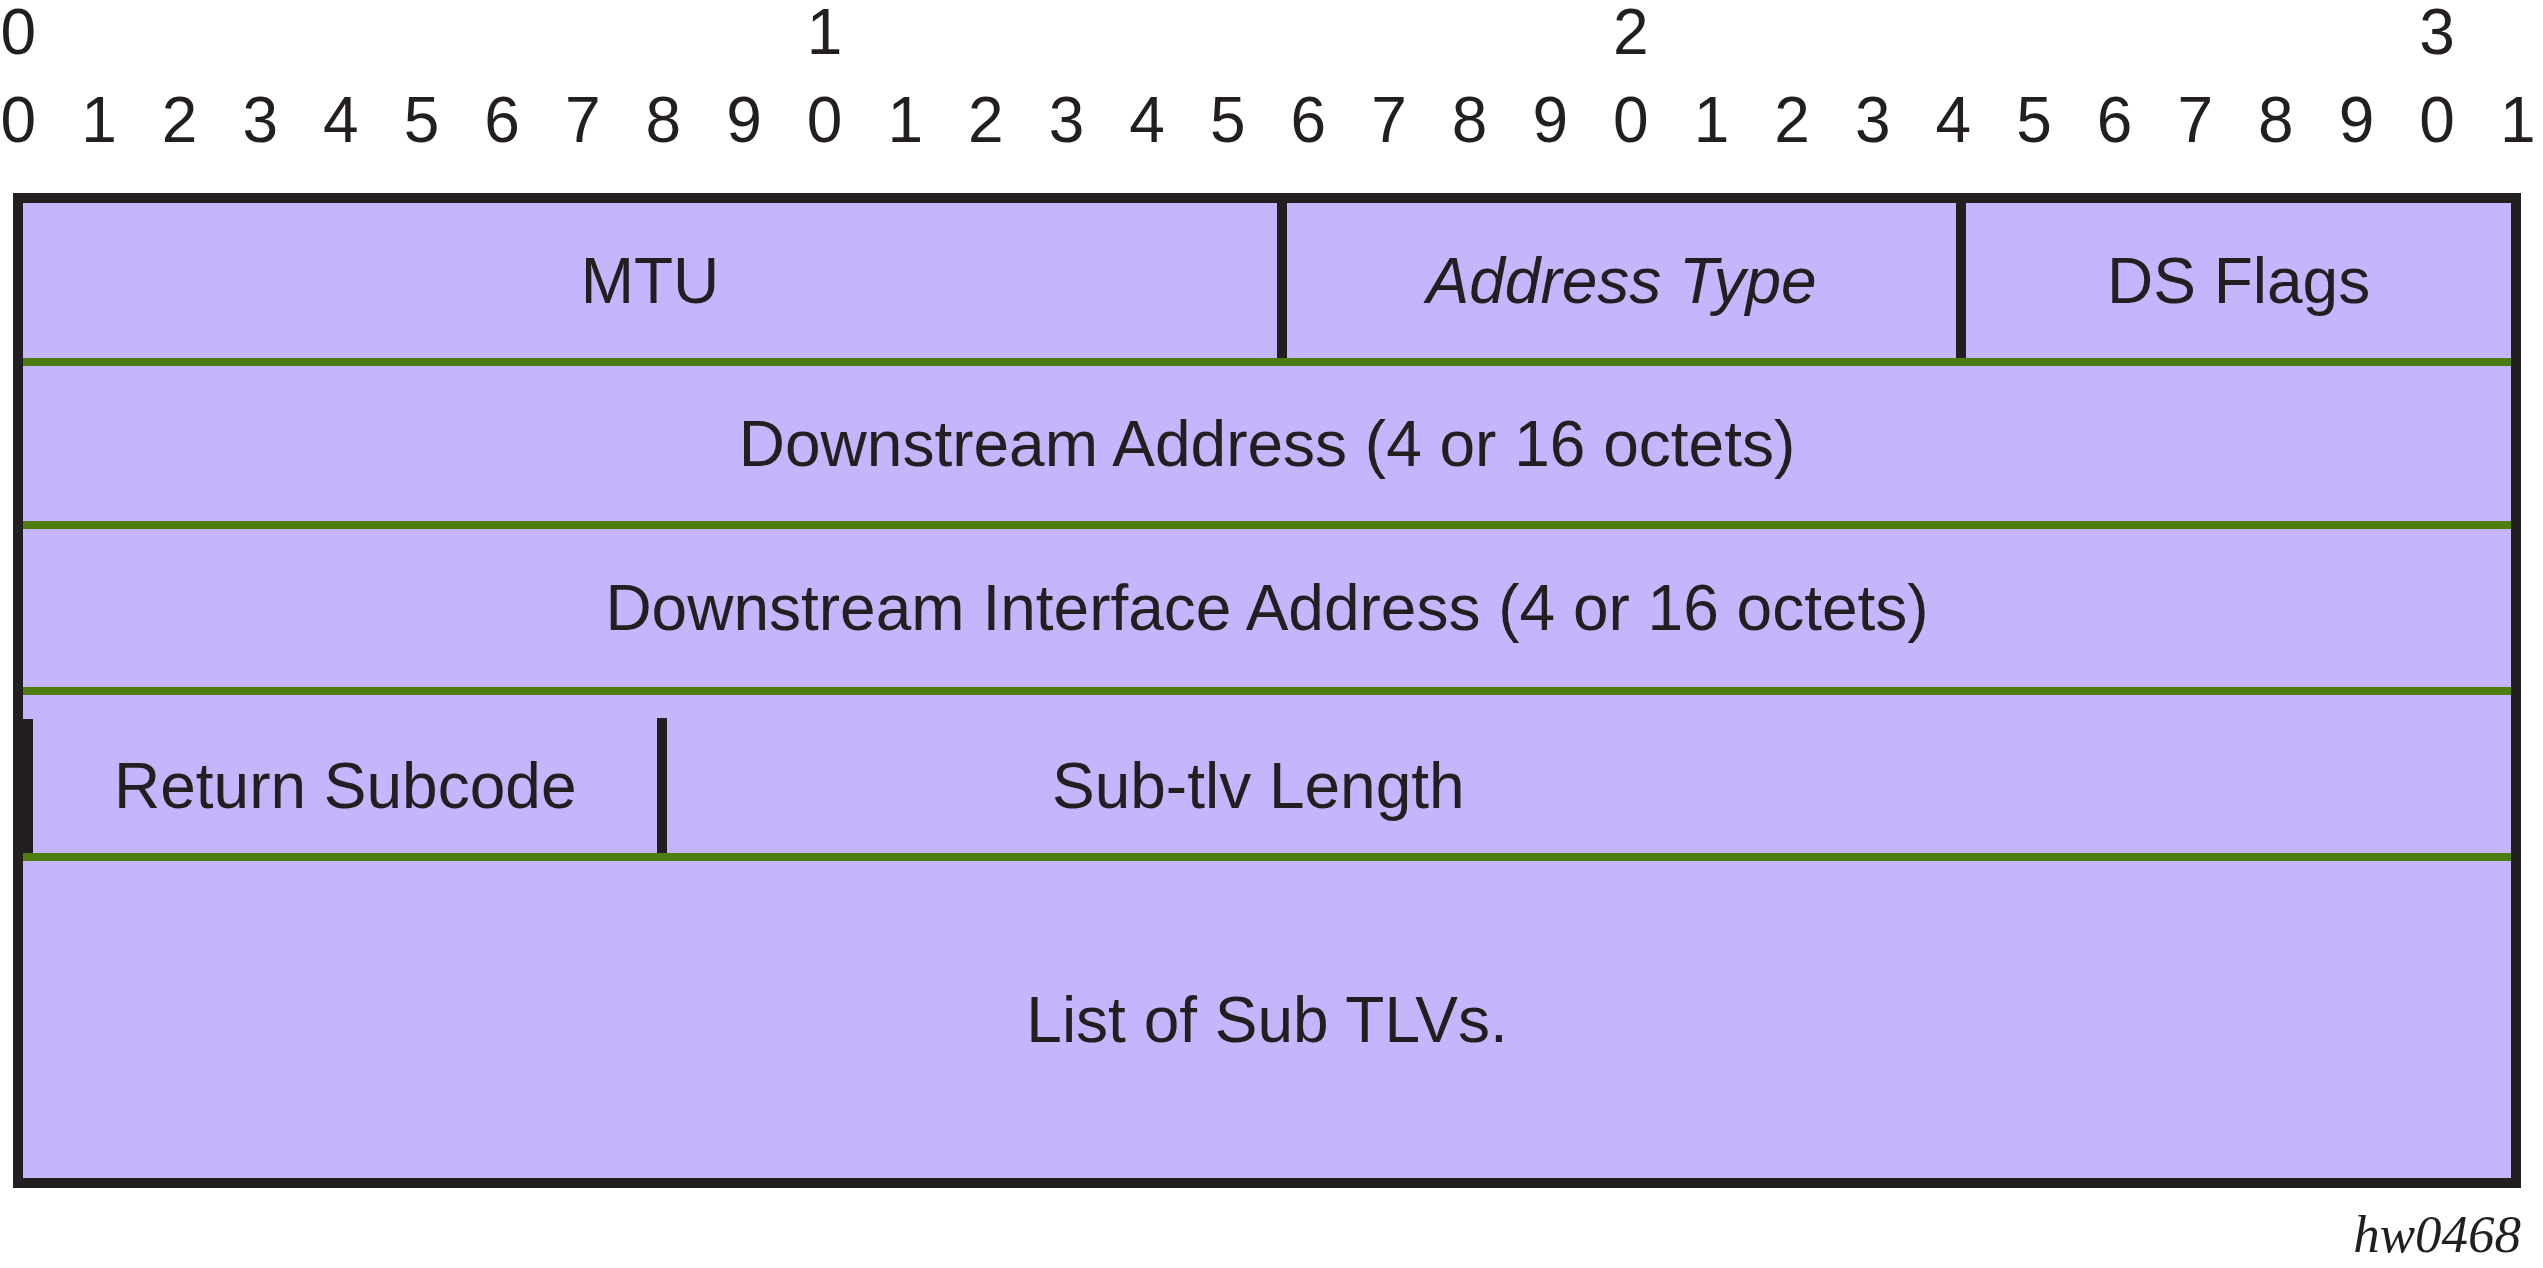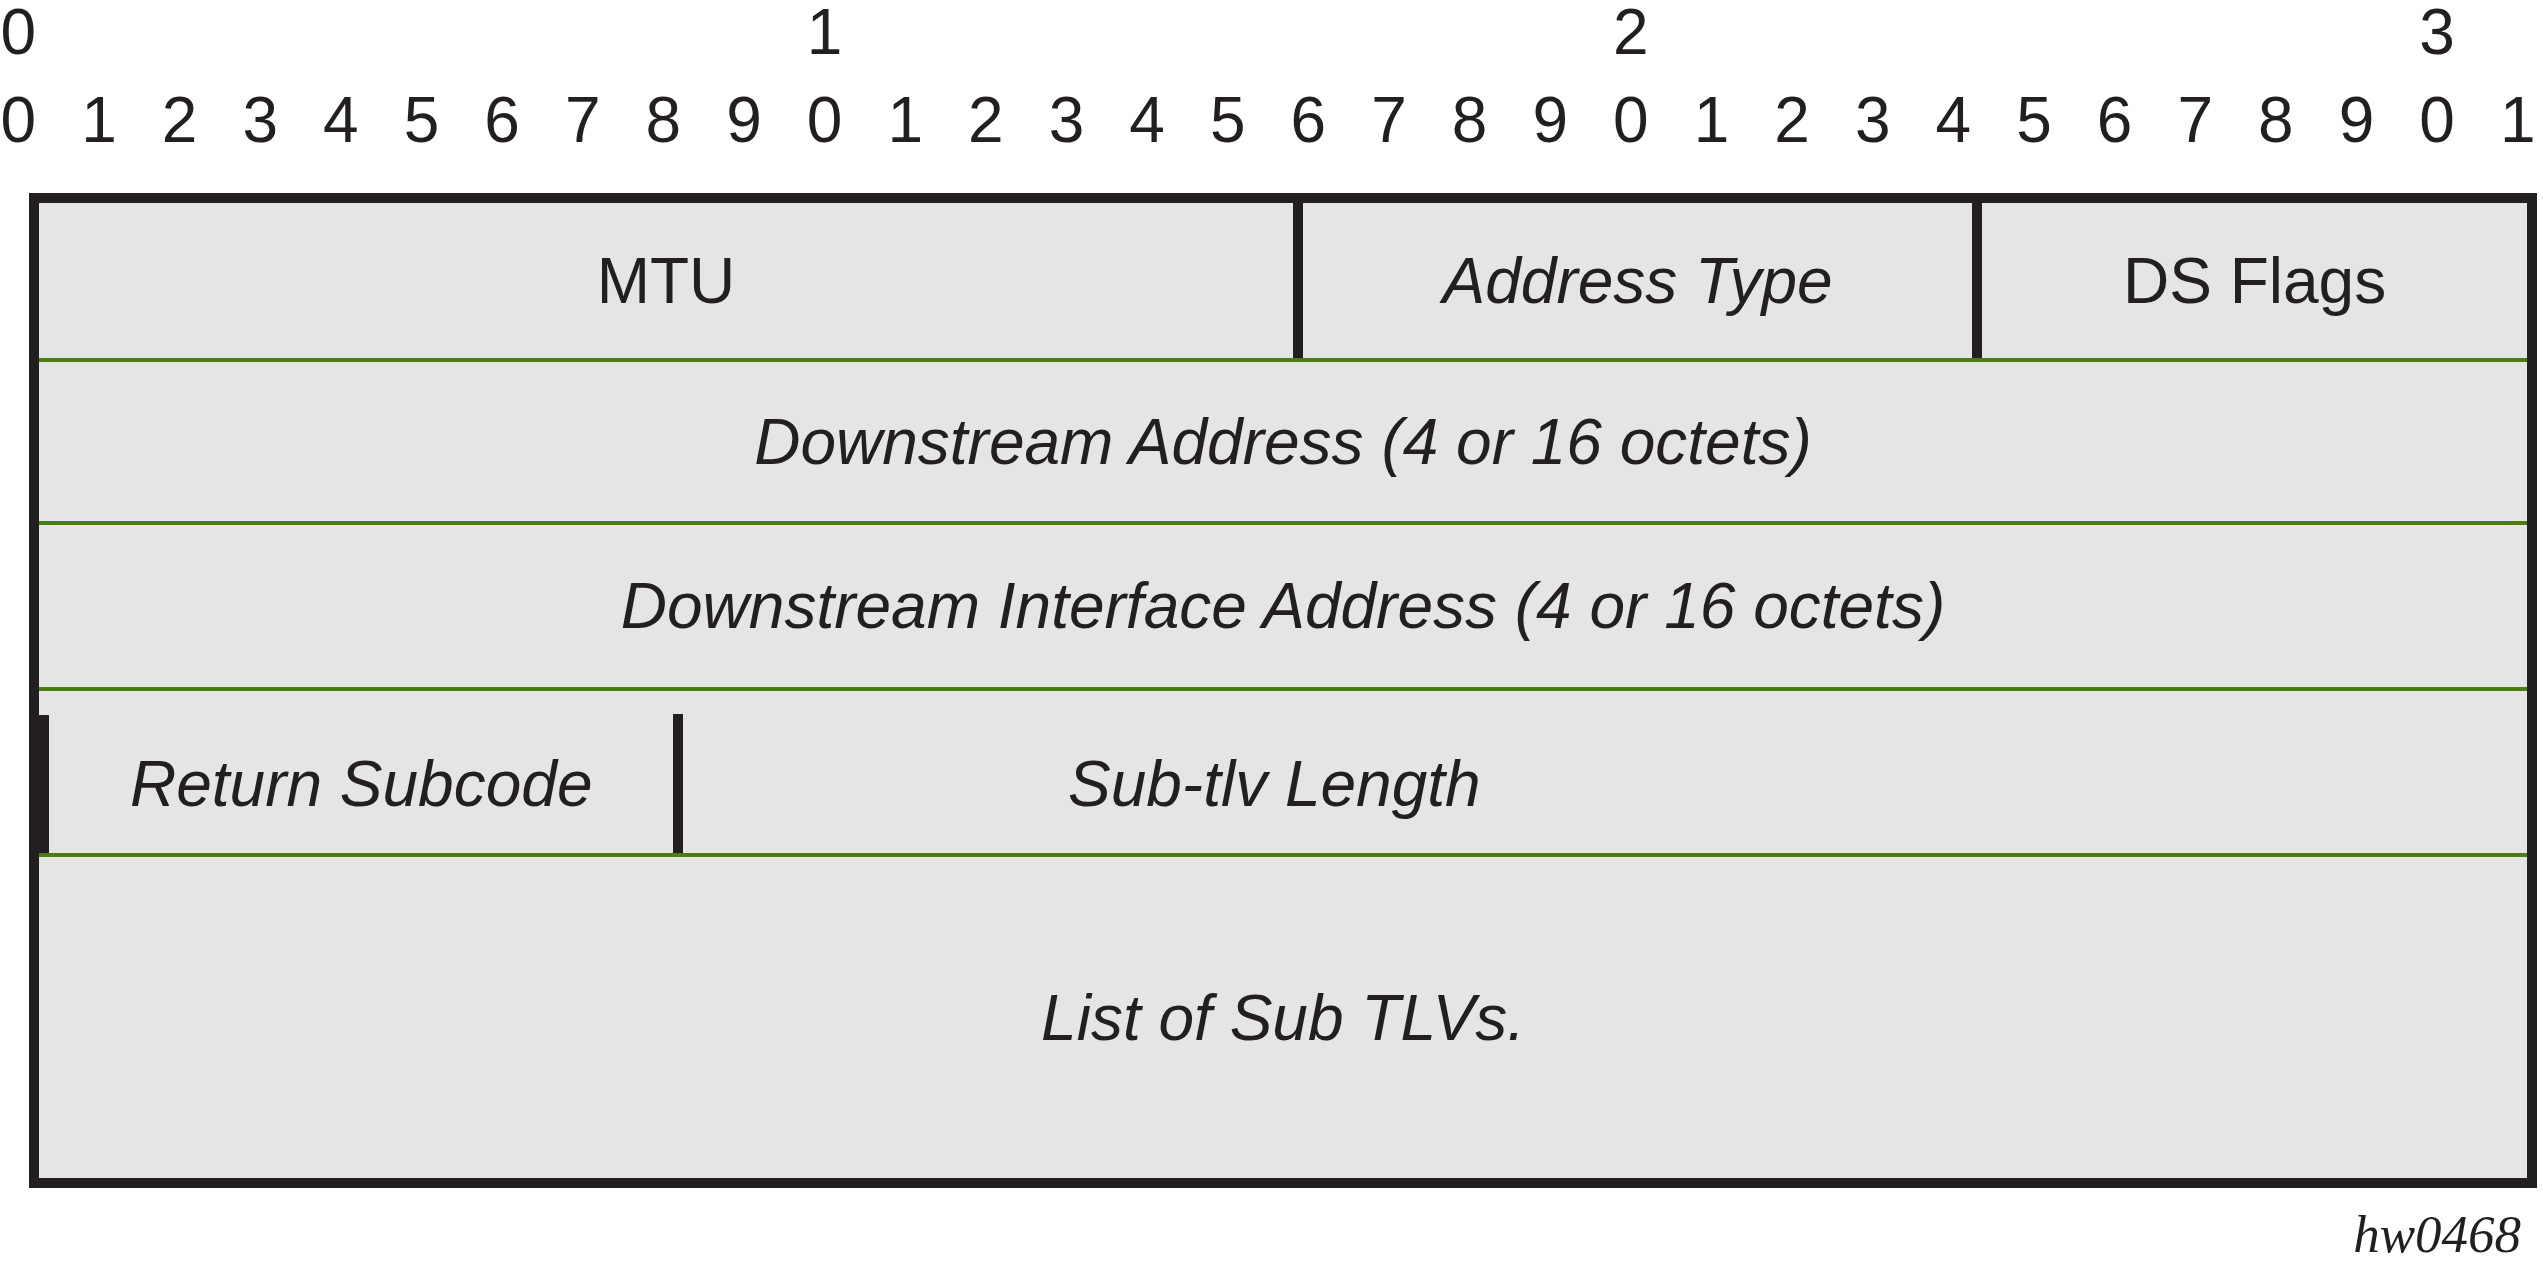--- a/index.html
+++ b/index.html
@@ -31,36 +31,36 @@
   .ruler-tens { top: 0px; }
   .ruler-bits { top: 88px; }
   .ruler-cell {
     flex: 1 1 0;
     text-align: center;
     white-space: pre;
   }
   
   .ptable {
     position: absolute;
-    left: 29px;
+    left: 13px;
     top: 193px;
     width: 2508px;
     height: 995px;
     box-sizing: border-box;
     border: 10px solid #231f20;
-    background: #e5e5e5;
+    background: #c4b5fd;
     display: flex;
     flex-direction: column;
   }
   .prow {
     display: flex;
     box-sizing: border-box;
     width: 100%;
   }
-  .prow + .prow { border-top: 4px solid #4d7c0f; font-style: italic; }
+  .prow + .prow { border-top: 8px solid #4d7c0f; }
   .r1 { height: 155px; }
   .r2 { height: 163px; }
   .r3 { height: 166px; justify-content: flex-end; }
   .r4 { height: 166px; }
   .r5 { height: 325px; justify-content: flex-end; }
   .pcell {
     box-sizing: border-box;
     display: flex;
     align-items: center;
     justify-content: center;

